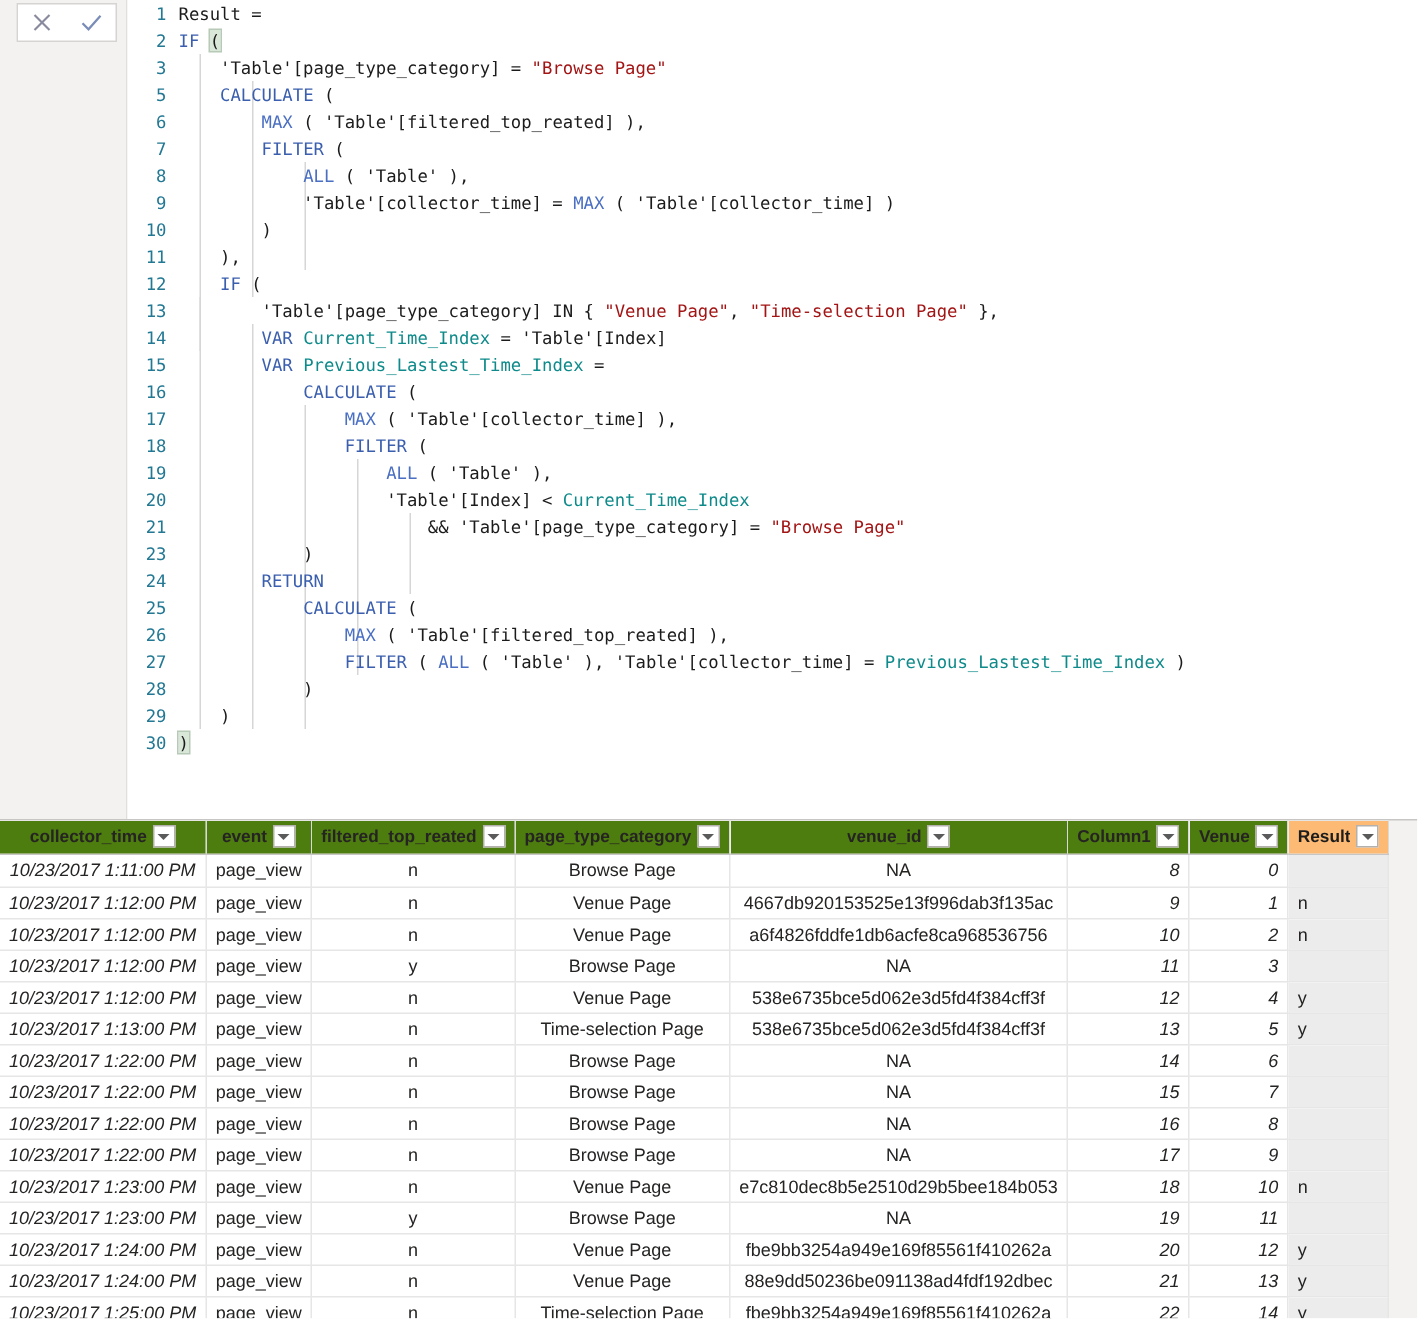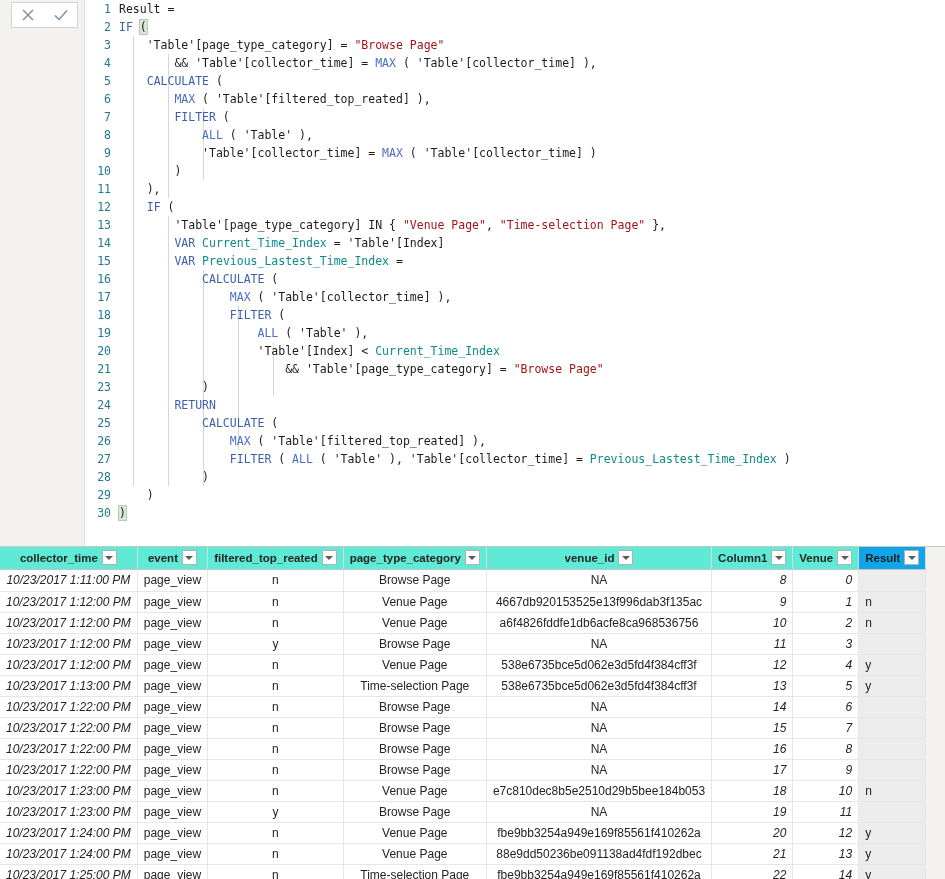--- a/index.html
+++ b/index.html
@@ -120,36 +120,36 @@
     overflow: hidden;
   }
   table.grid {
     border-collapse: collapse;
     table-layout: fixed;
     background: #ffffff;
     font-size: 12px;
     color: #252423;
   }
   table.grid th {
-    background: #5eead4;
+    background: #4d7c0f;
     border-right: 1px solid #d9d9d9;
     border-bottom: 1px solid #c8c6c4;
     height: 22px;
     font-weight: bold;
     font-size: 11.5px;
     padding: 0 6px;
     box-sizing: border-box;
     position: relative;
     text-align: center;
     color: #252423;
     white-space: nowrap;
     overflow: hidden;
   }
   table.grid th.result-col {
-    background: #0ea5e9;
+    background: #fdba74;
     color: #1d1d1d;
   }
   .hdr-inner {
     display: flex;
     align-items: center;
     justify-content: center;
     height: 100%;
     gap: 4px;
   }
   .hdr-label { flex: 0 1 auto; overflow: hidden; text-overflow: clip; white-space: nowrap; }
@@ -220,21 +220,20 @@
       <div class="guide" style="left:83px;  top:54px;  height:144px;"></div>
       <div class="guide" style="left:83px;  top:216px; height:270px;"></div>
       <div class="guide" style="left:118px; top:108px; height:72px;"></div>
       <div class="guide" style="left:118px; top:270px; height:216px;"></div>
       <div class="guide" style="left:153px; top:306px; height:144px;"></div>
       <div class="guide" style="left:188px; top:342px; height:54px;"></div>
       <div id="code-lines">
           <div class="code-line"><span class="ln">1</span><span class="code-txt"><span class="t-plain">Result =</span></span></div>
           <div class="code-line"><span class="ln">2</span><span class="code-txt"><span class="t-fn">IF</span><span class="t-plain"> </span><span class="t-plain bracket-hl">(</span></span></div>
           <div class="code-line"><span class="ln">3</span><span class="code-txt"><span class="t-plain">    'Table'[page_type_category] = </span><span class="t-str">"Browse Page"</span></span></div>
-          <div class="code-line"><span class="ln">4</span><span class="code-txt"><span class="t-plain">        &amp;&amp; 'Table'[collector_time] = </span><span class="t-fn2">MAX</span><span class="t-plain"> ( 'Table'[collector_time] ),</span></span></div>
           <div class="code-line"><span class="ln">5</span><span class="code-txt"><span class="t-plain">    </span><span class="t-fn">CALCULATE</span><span class="t-plain"> (</span></span></div>
           <div class="code-line"><span class="ln">6</span><span class="code-txt"><span class="t-plain">        </span><span class="t-fn2">MAX</span><span class="t-plain"> ( 'Table'[filtered_top_reated] ),</span></span></div>
           <div class="code-line"><span class="ln">7</span><span class="code-txt"><span class="t-plain">        </span><span class="t-fn">FILTER</span><span class="t-plain"> (</span></span></div>
           <div class="code-line"><span class="ln">8</span><span class="code-txt"><span class="t-plain">            </span><span class="t-fn2">ALL</span><span class="t-plain"> ( 'Table' ),</span></span></div>
           <div class="code-line"><span class="ln">9</span><span class="code-txt"><span class="t-plain">            'Table'[collector_time] = </span><span class="t-fn2">MAX</span><span class="t-plain"> ( 'Table'[collector_time] )</span></span></div>
           <div class="code-line"><span class="ln">10</span><span class="code-txt"><span class="t-plain">        )</span></span></div>
           <div class="code-line"><span class="ln">11</span><span class="code-txt"><span class="t-plain">    ),</span></span></div>
           <div class="code-line"><span class="ln">12</span><span class="code-txt"><span class="t-plain">    </span><span class="t-fn">IF</span><span class="t-plain"> (</span></span></div>
           <div class="code-line"><span class="ln">13</span><span class="code-txt"><span class="t-plain">        'Table'[page_type_category] IN { </span><span class="t-str">"Venue Page"</span><span class="t-plain">, </span><span class="t-str">"Time-selection Page"</span><span class="t-plain"> },</span></span></div>
           <div class="code-line"><span class="ln">14</span><span class="code-txt"><span class="t-plain">        </span><span class="t-kw">VAR</span><span class="t-plain"> </span><span class="t-var">Current_Time_Index</span><span class="t-plain"> = 'Table'[Index]</span></span></div>

